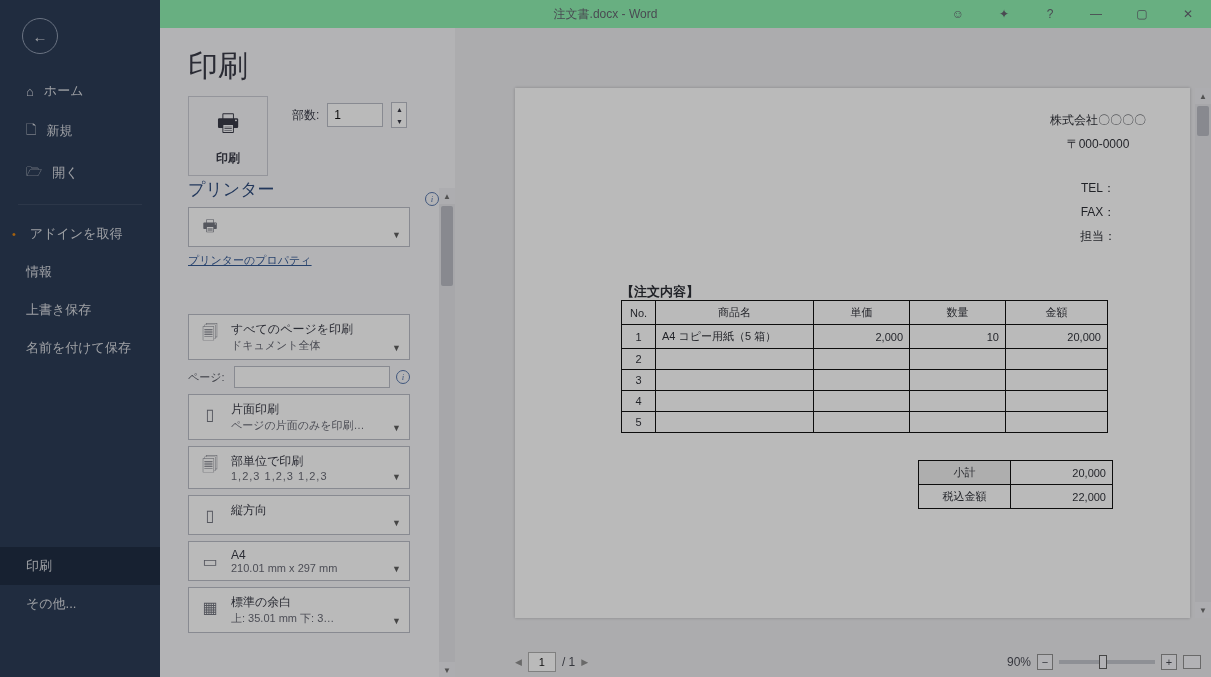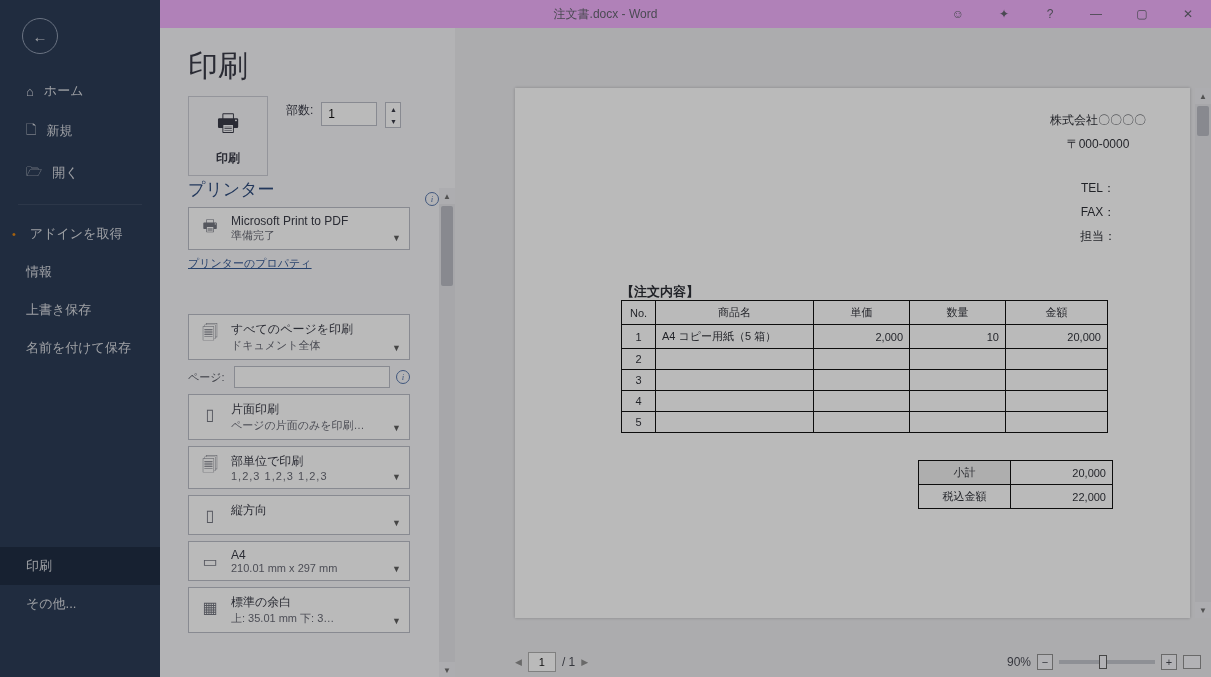--- a/index.html
+++ b/index.html
@@ -1,21 +1,21 @@
 <!DOCTYPE html>
 <html><head>
 <meta charset="utf-8">
 <style>
   * { margin:0; padding:0; box-sizing:border-box; font-family:"Yu Gothic UI","Segoe UI",sans-serif; }
   html,body { width:1211px; height:677px; overflow:hidden; background:#ccc; }
 
   
   .dim-overlay { position:absolute; left:0; top:0; width:1211px; height:677px; background:rgba(40,40,40,0.32); pointer-events:none; z-index:1000; }
 
-  .titlebar { position:absolute; left:0; top:0; width:1211px; height:28px; background:#f0abfc; color:#5a5a66; font-size:12px; }
+  .titlebar { position:absolute; left:0; top:0; width:1211px; height:28px; background:#86efac; color:#5a5a66; font-size:12px; }
   .titlebar .doc { position:absolute; left:50%; top:50%; transform:translate(-50%,-50%); }
   .titlebar .tb-btn { position:absolute; top:0; height:28px; width:46px; display:flex; align-items:center; justify-content:center; font-size:12px; color:#5a5a66; }
   .tb-user  { right:230px; font-size:16px;}
   .tb-mega  { right:184px; font-size:16px;}
   .tb-help  { right:138px; }
   .tb-min   { right:92px;  }
   .tb-max   { right:46px;  }
   .tb-close { right:0;     }
 
   .backstage { position:absolute; left:0; top:0; width:1211px; height:677px; background:#ebebee; }
@@ -28,21 +28,21 @@
   .nav li.dot::before { content:"•"; color:#e07c00; margin-left:-14px; margin-right:4px; font-size:11px;}
   .nav li.active { background:#0f1e35; }
   .nav li.spacer { height:180px; cursor:default; }
   .nav .ghost { opacity:0; }
 
   .panel { position:absolute; left:160px; top:28px; width:295px; height:649px; background:#f5f5f8; padding:0 10px 0 0; }
   .panel-inner { position:relative; padding:18px 0 0 28px; }
   .panel h1 { font-size:30px; font-weight:400; color:#2b2d3a; margin-bottom:18px; }
 
   .print-tile { position:absolute; top:68px; left:28px; width:80px; height:80px; border:1px solid #c7c9d1; display:flex; flex-direction:column; align-items:center; justify-content:center; gap:4px; font-size:12px; color:#2b2d3a;}
-  .copies-group { position:absolute; top:74px; left:126px; display:flex; align-items:flex-start; gap:8px; font-size:12px; color:#2b2d3a;}
+  .copies-group { position:absolute; top:74px; left:132px; display:flex; align-items:center; gap:8px; font-size:12px; color:#2b2d3a;}
   .copies-group input { width:56px; height:24px; border:1px solid #b6b9c3; background:#fff; padding:0 6px; font-size:12px;}
   .copies-spin { display:flex; flex-direction:column; border:1px solid #b6b9c3; }
   .copies-spin span { width:14px; height:12px; display:flex; align-items:center; justify-content:center; font-size:7px; background:#fff; }
 
   .section-title { font-size:17px; color:#1f3f74; margin:0 0 6px 0; }
   .sec1 { position:absolute; top:150px; left:28px; width:228px;}
   .info-i { width:14px; height:14px; border:1px solid #4d6ea6; border-radius:50%; display:inline-flex; align-items:center; justify-content:center; font-size:9px; color:#4d6ea6; font-style:italic; font-family:serif;}
   .info-printer { position:absolute; top:164px; right:6px; }
 
   .opt-box { width:222px; border:1px solid #b6b9c3; background:#fff; display:flex; align-items:flex-start; gap:8px; padding:6px 8px; position:relative; margin-bottom:6px;}
@@ -164,24 +164,20 @@
         <div class="copies-spin">
           <span>▲</span>
           <span>▼</span>
         </div>
       </div>
 
       <div class="sec1">
         <div class="section-title">プリンター</div>
         <div class="opt-box">
           <div class="opt-icon">🖶</div>
-          <div>
-            <div class="ttl">Microsoft Print to PDF</div>
-            <div class="sub">準備完了</div>
-          </div>
           <span class="caret">▼</span>
         </div>
         <span class="printer-link">プリンターのプロパティ</span>
       </div>
       <span class="info-i info-printer">i</span>
 
       <div class="sec2">
 
         <div class="opt-box">
           <div class="opt-icon">🗐</div>

